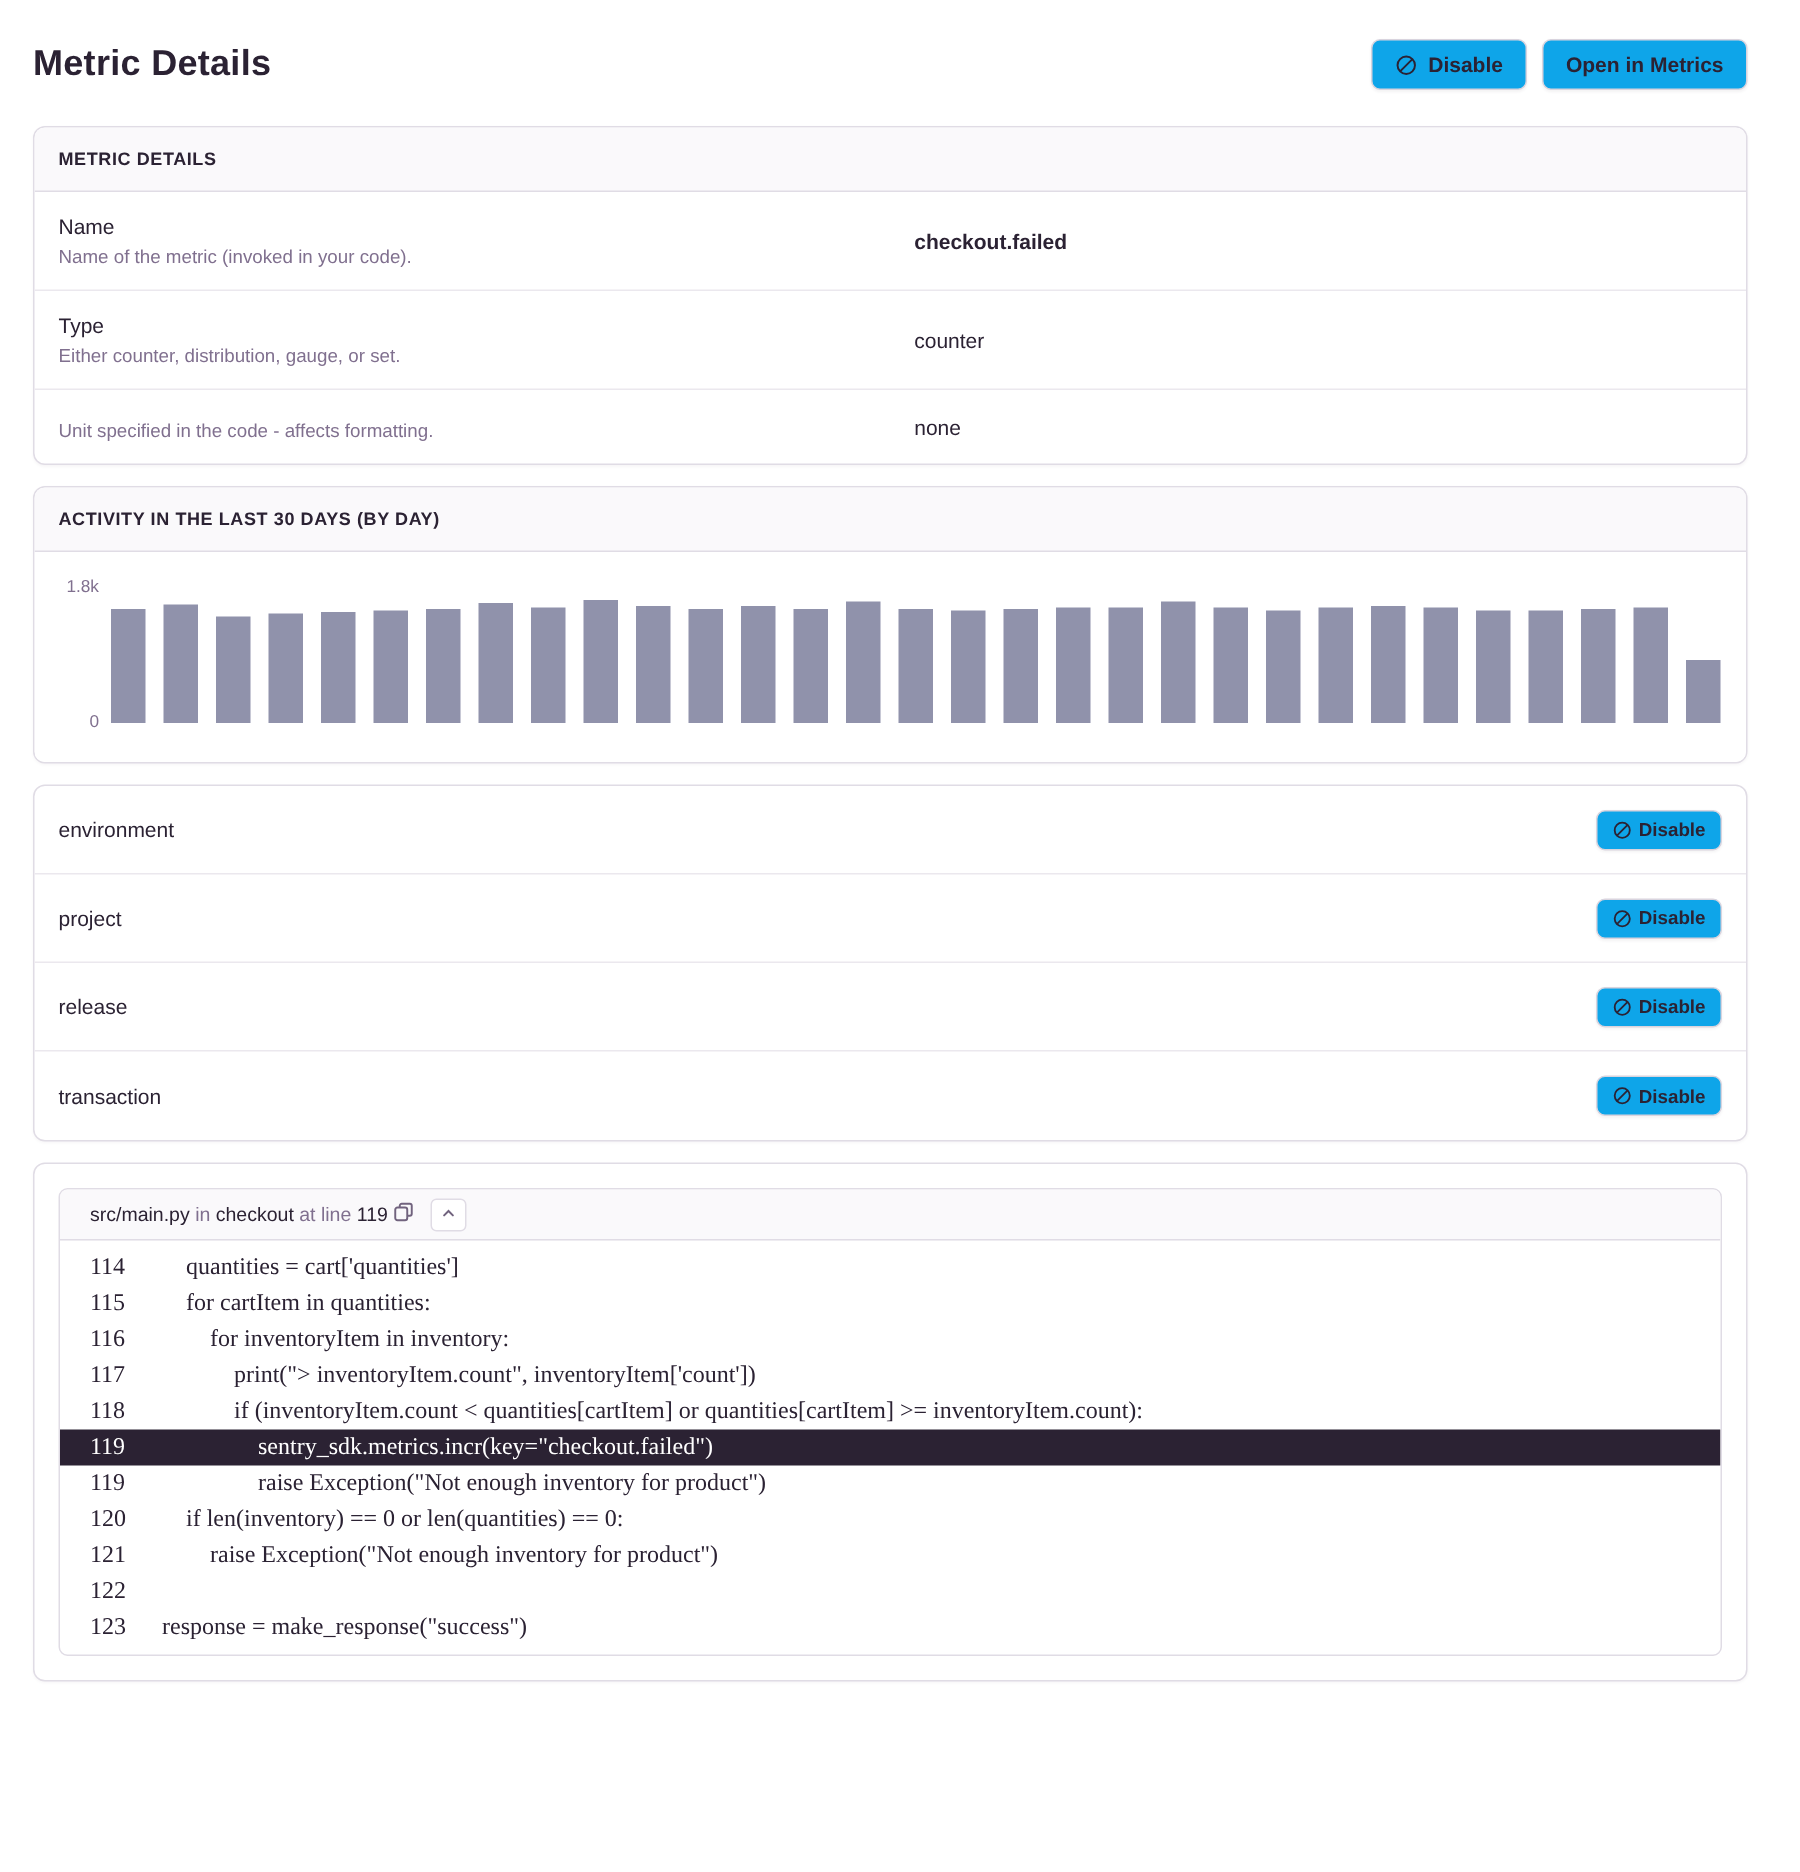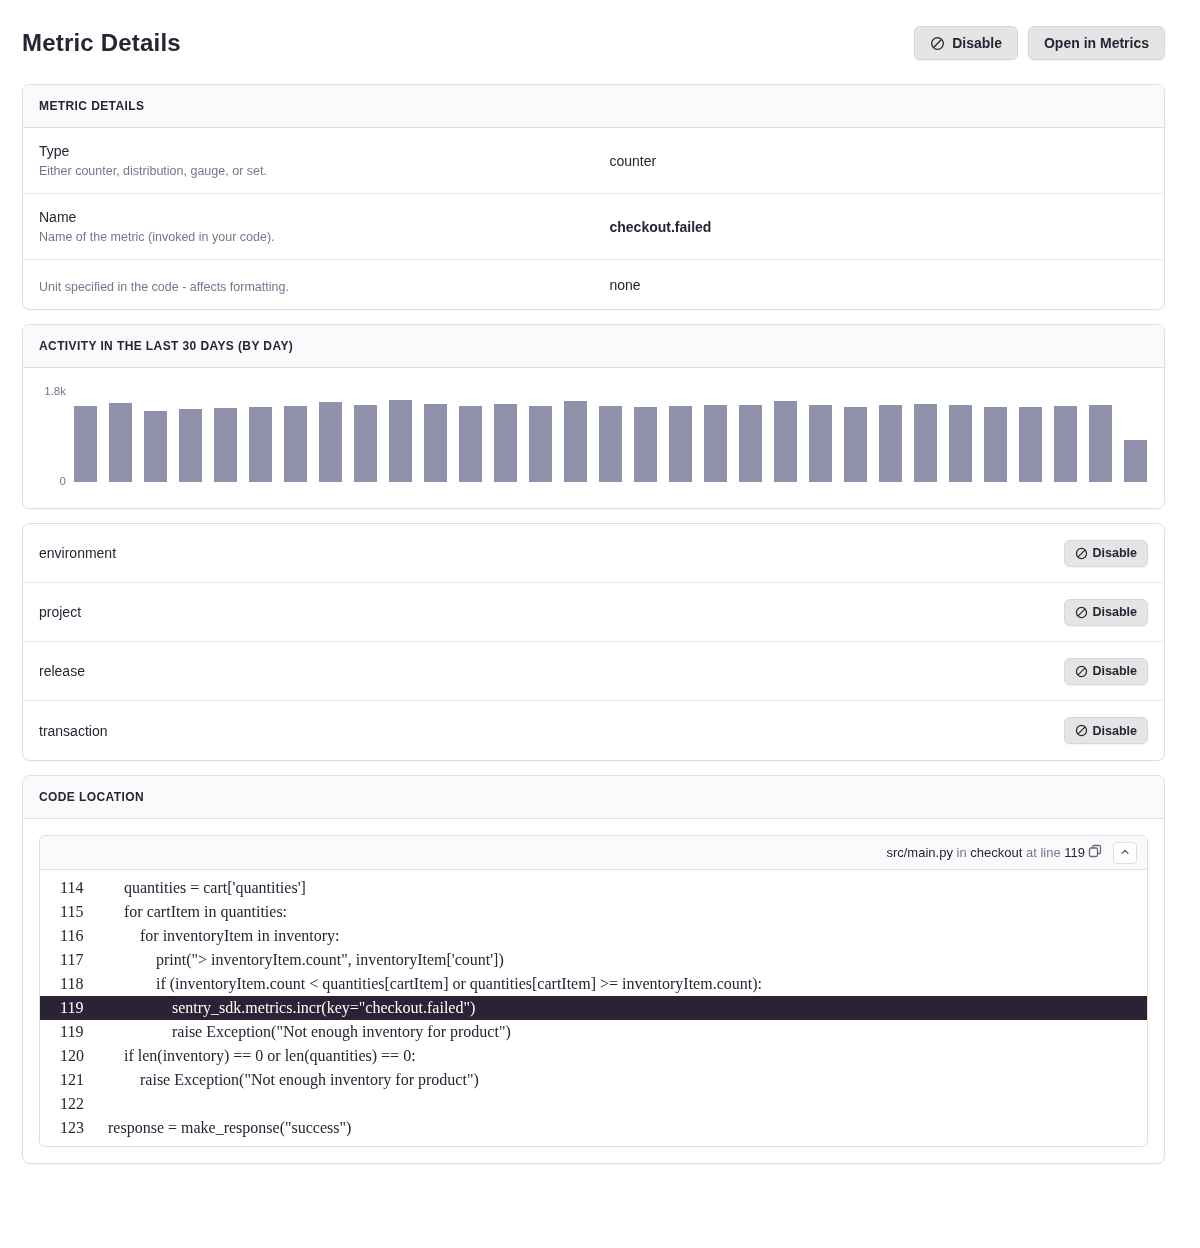--- a/index.html
+++ b/index.html
@@ -10,21 +10,21 @@
     color: #2b2233;
   }
   .page { padding: 26px 35px 40px 22px; }
 
   
   .topbar { display: flex; justify-content: space-between; align-items: center; margin-bottom: 24px; }
   .page-title { font-size: 24px; font-weight: 700; color: #2b2233; letter-spacing: 0.2px; }
   .topbar-actions { display: flex; gap: 10px; }
   .btn {
     display: inline-flex; align-items: center; gap: 7px;
-    background: #e5e5e5; border: 1px solid #d9d4de; border-radius: 6px;
+    background: #0ea5e9; border: 1px solid #d9d4de; border-radius: 6px;
     height: 34px; padding: 0 15px;
     font-family: "Liberation Sans", sans-serif;
     font-size: 14px; font-weight: 700; color: #2b2233;
     box-shadow: 0 1px 2px rgba(43,34,51,0.06);
     cursor: pointer;
   }
   .btn svg { display: block; }
   .btn.small { height: 27px; padding: 0 10px; font-size: 12.5px; gap: 5px; }
 
   
@@ -69,21 +69,21 @@
     display: flex; justify-content: space-between; align-items: center;
     height: 59px; padding: 0 16px; border-bottom: 1px solid #ebe8ee;
     font-size: 14px; color: #2b2233;
   }
   .tag-row:last-child { border-bottom: none; }
 
   
   .code-panel-body { padding: 16px; }
   .code-frame { border: 1px solid #e0dce5; border-radius: 6px; overflow: hidden; }
   .code-frame-header {
-    display: flex; justify-content: flex-end; align-items: center;
+    display: flex; justify-content: flex-start; align-items: center;
     height: 34px; background: #faf9fb; border-bottom: 1px solid #e0dce5;
     padding: 0 10px 0 20px; font-size: 13px;
   }
   .code-frame-title { color: #2b2233; }
   .code-frame-title .muted { color: #80708f; }
   .code-frame-actions { display: flex; align-items: center; gap: 8px; }
   .icon-btn {
     display: inline-flex; align-items: center; justify-content: center;
     background: transparent; border: none; color: #71637e; cursor: pointer; padding: 2px;
   }
@@ -124,34 +124,34 @@
     </div>
   </div>
 
   <div class="panel">
     <div class="panel-header">
       <span>METRIC DETAILS</span>
     </div>
     <div id="metric-rows">
         <div class="metric-row">
     <div class="col-left">
+      <div class="metric-label">Name</div>
+      <div class="metric-desc">Name of the metric (invoked in your code).</div>
+    </div>
+    <div class="col-right">
+      <span class="metric-value bold">checkout.failed</span>
+    </div>
+  </div>
+        <div class="metric-row">
+    <div class="col-left">
       <div class="metric-label">Type</div>
       <div class="metric-desc">Either counter, distribution, gauge, or set.</div>
     </div>
     <div class="col-right">
       <span class="metric-value">counter</span>
-    </div>
-  </div>
-        <div class="metric-row">
-    <div class="col-left">
-      <div class="metric-label">Name</div>
-      <div class="metric-desc">Name of the metric (invoked in your code).</div>
-    </div>
-    <div class="col-right">
-      <span class="metric-value bold">checkout.failed</span>
     </div>
   </div>
         <div class="metric-row">
     <div class="col-left">
       <div class="metric-desc">Unit specified in the code - affects formatting.</div>
     </div>
     <div class="col-right">
       <span class="metric-value">none</span>
     </div>
   </div>
@@ -248,23 +248,20 @@
                 <line x1="3.8" y1="12.2" x2="12.2" y2="3.8"></line>
         </svg>
       </span>
       <span>Disable</span>
     </button>
   </div>
       </div>
   </div>
 
   <div class="panel">
-    <div class="panel-header">
-      <span>CODE LOCATION</span>
-    </div>
     <div class="code-panel-body">
       <div class="code-frame">
         <div class="code-frame-header">
           <span class="code-frame-title">
             <span>src/main.py</span>
             <span class="muted">in</span>
             <span>checkout</span>
             <span class="muted">at line</span>
             <span>119</span>
           </span>

